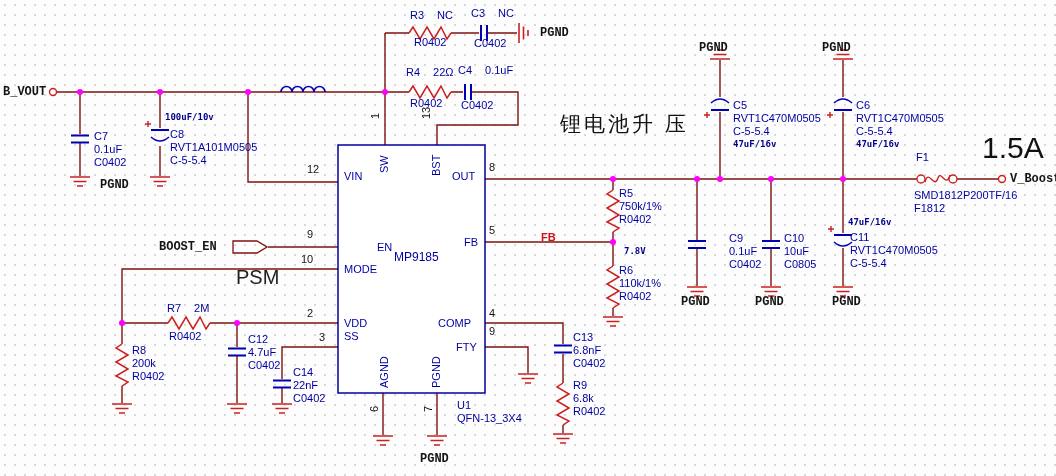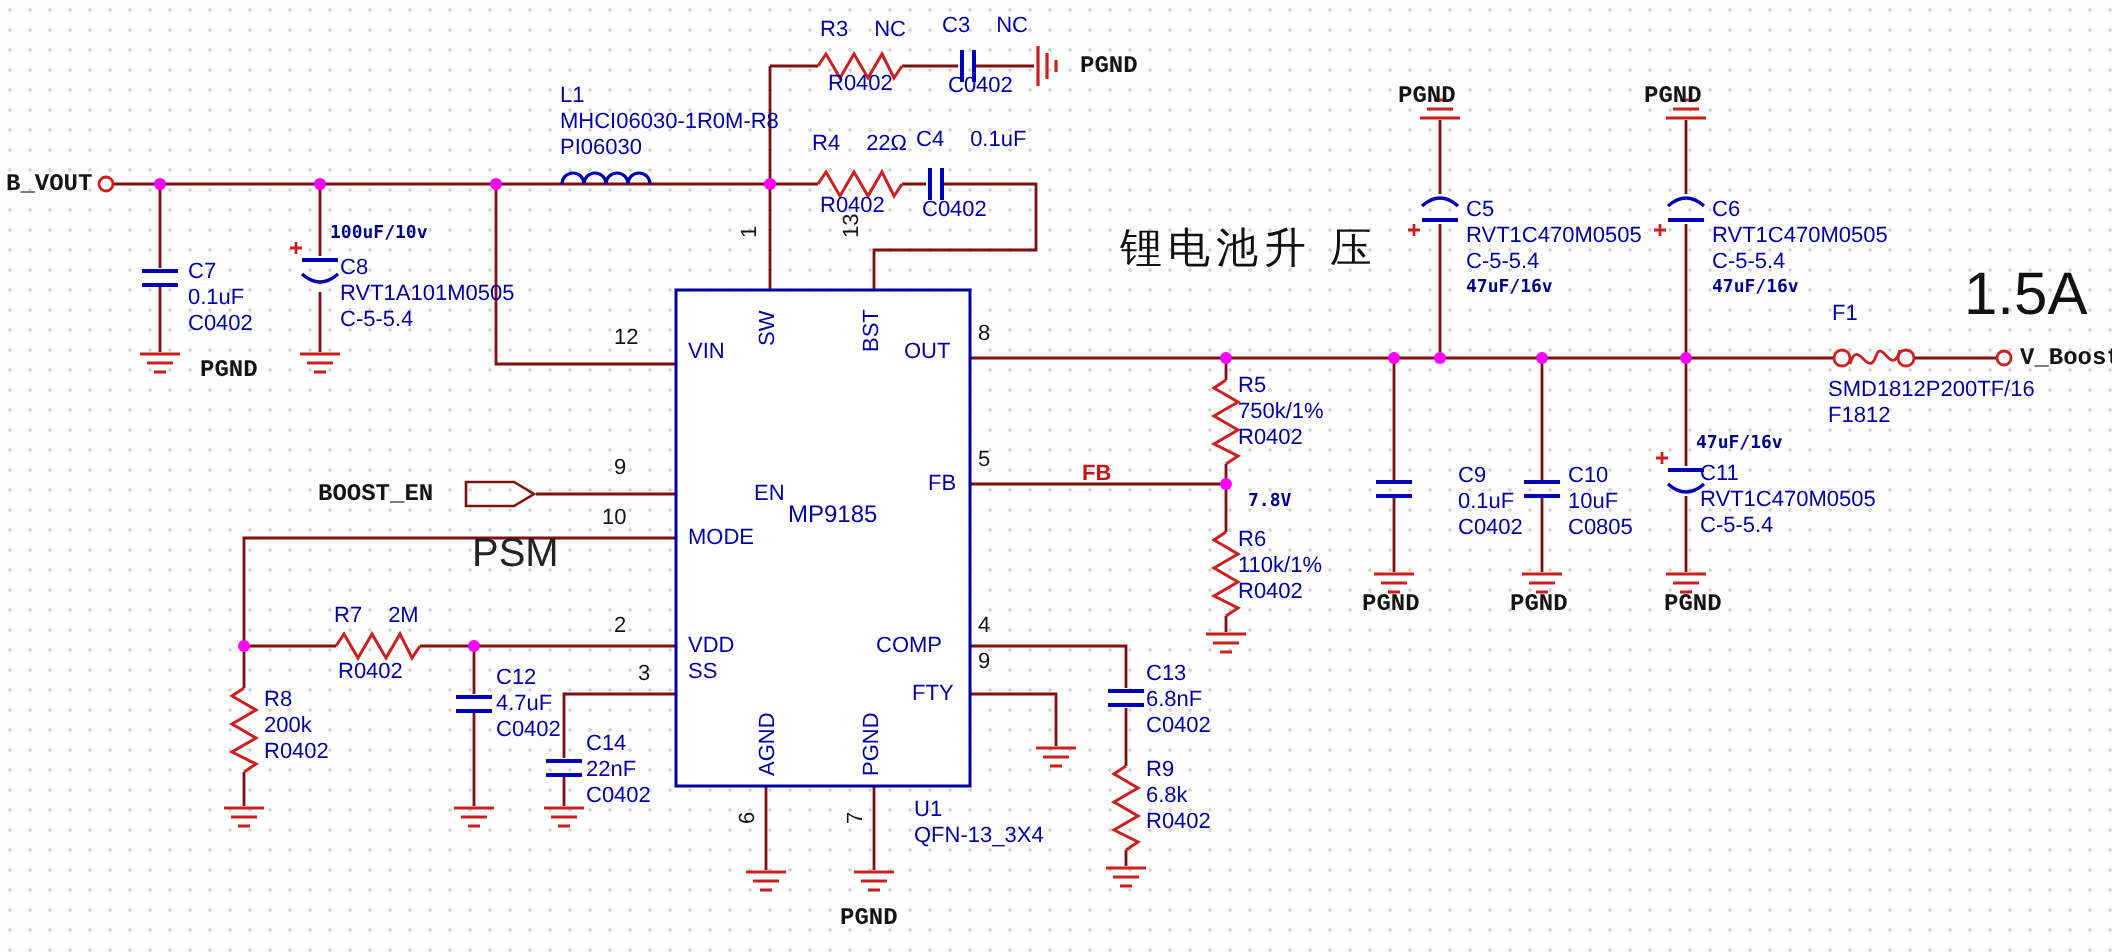--- a/index.html
+++ b/index.html
@@ -216,25 +216,20 @@
 <div class="mono" style="left:822px;top:41px;">PGND</div>
 <div class="mono" style="left:681px;top:295px;">PGND</div>
 <div class="mono" style="left:755px;top:295px;">PGND</div>
 <div class="mono" style="left:832px;top:295px;">PGND</div>
 <div class="mono" style="left:420px;top:452px;">PGND</div>
 
 <div class="cn" style="left:560px;top:110px;">锂电池升 压</div>
 <div class="big" style="left:982px;top:131px;">1.5A</div>
 <div class="psm" style="left:236px;top:266px;">PSM</div>
 
-<div class="lbl" style="left:280px;top:42px;">
-  <span>L1</span>
-      <span>MHCI06030-1R0M-R8</span>
-      <span>PI06030</span>
-</div>
 <div class="lbl inline" style="left:410px;top:9px;">
   <span>R3</span><span class="v">NC</span>
 </div>
 <div class="lbl" style="left:414px;top:36px;">
       <span>R0402</span>
     </div>
 <div class="lbl inline" style="left:471px;top:7px;">
   <span>C3</span><span class="v">NC</span>
 </div>
 <div class="lbl" style="left:474px;top:37px;">

